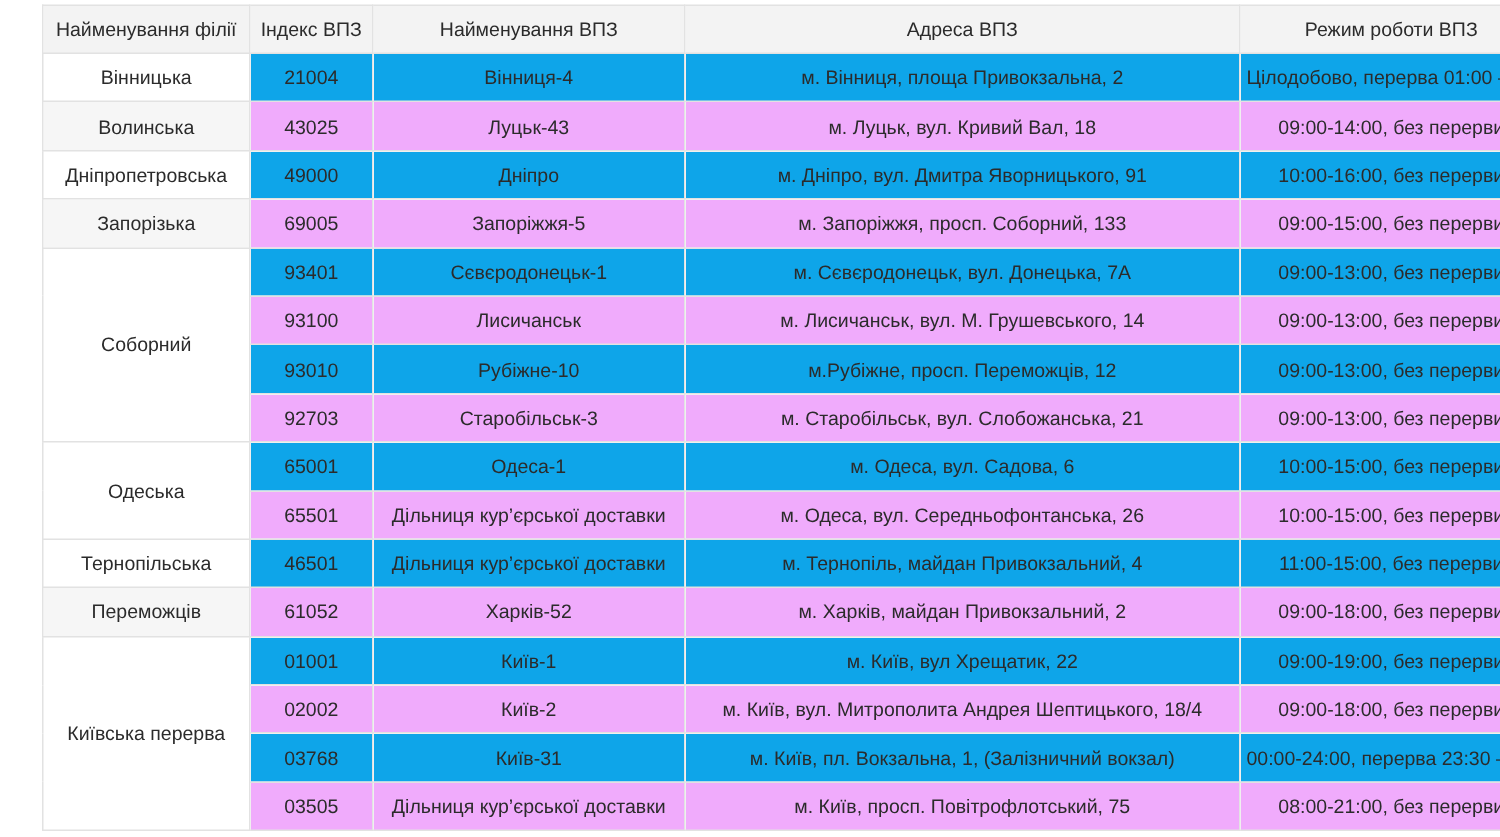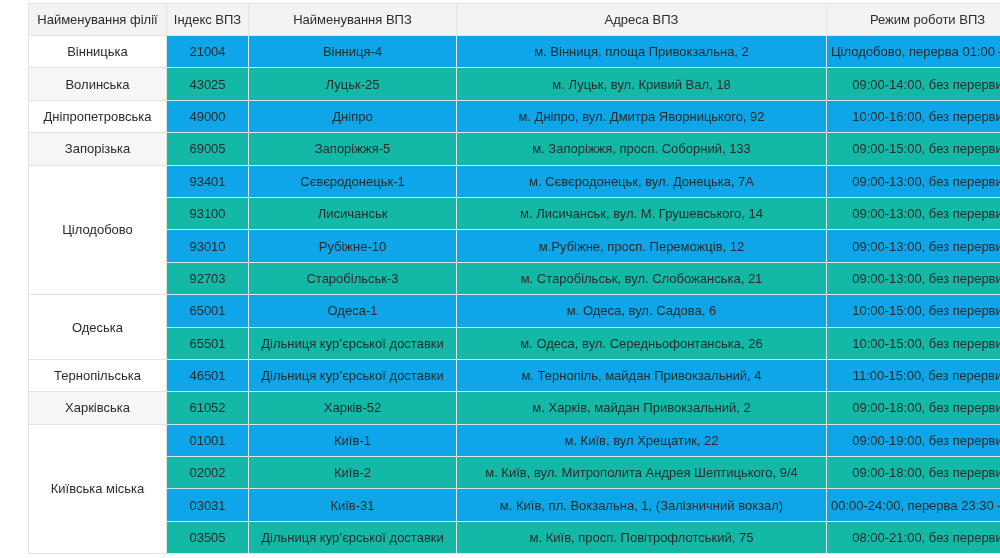--- a/index.html
+++ b/index.html
@@ -28,21 +28,21 @@
       overflow: hidden;
     }
     th {
       height: 31px;
       background: #f3f3f3;
       font-weight: normal;
       color: #2b2b2b;
     }
     td { height: 31.4px; }
     tr.odd td { background: #0ea5e9; }
-    tr.even td { background: #14b8a6; }
+    tr.even td { background: #f0abfc; }
     td.branch.odd { background: #ffffff !important; }
     td.branch.even { background: #f6f6f6 !important; }
   </style>
 </head>
 <body>
 
 <table>
   <colgroup>
     <col class="c1">
       <col class="c2">
@@ -65,43 +65,43 @@
       <td class="branch odd">Вінницька</td>
       <td>21004</td>
       <td>Вінниця-4</td>
       <td>м. Вінниця, площа Привокзальна, 2</td>
       <td>Цілодобово, перерва 01:00 – 03:00</td>
     </tr>
 
     <tr class="even">
       <td class="branch even">Волинська</td>
       <td>43025</td>
-      <td>Луцьк-25</td>
+      <td>Луцьк-43</td>
       <td>м. Луцьк, вул. Кривий Вал, 18</td>
       <td>09:00-14:00, без перерви</td>
     </tr>
 
     <tr class="odd">
       <td class="branch odd">Дніпропетровська</td>
       <td>49000</td>
       <td>Дніпро</td>
-      <td>м. Дніпро, вул. Дмитра Яворницького, 92</td>
+      <td>м. Дніпро, вул. Дмитра Яворницького, 91</td>
       <td>10:00-16:00, без перерви</td>
     </tr>
 
     <tr class="even">
       <td class="branch even">Запорізька</td>
       <td>69005</td>
       <td>Запоріжжя-5</td>
       <td>м. Запоріжжя, просп. Соборний, 133</td>
       <td>09:00-15:00, без перерви</td>
     </tr>
 
     <tr class="odd">
-      <td class="branch odd" rowspan="4">Цілодобово</td>
+      <td class="branch odd" rowspan="4">Соборний</td>
       <td>93401</td>
       <td>Сєвєродонецьк-1</td>
       <td>м. Сєвєродонецьк, вул. Донецька, 7А</td>
       <td>09:00-13:00, без перерви</td>
     </tr>
     <tr class="even">
       <td>93100</td>
       <td>Лисичанськ</td>
       <td>м. Лисичанськ, вул. М. Грушевського, 14</td>
       <td>09:00-13:00, без перерви</td>
@@ -135,42 +135,42 @@
 
     <tr class="odd">
       <td class="branch odd">Тернопільська</td>
       <td>46501</td>
       <td>Дільниця кур’єрської доставки</td>
       <td>м. Тернопіль, майдан Привокзальний, 4</td>
       <td>11:00-15:00, без перерви</td>
     </tr>
 
     <tr class="even">
-      <td class="branch even">Харківська</td>
+      <td class="branch even">Переможців</td>
       <td>61052</td>
       <td>Харків-52</td>
       <td>м. Харків, майдан Привокзальний, 2</td>
       <td>09:00-18:00, без перерви</td>
     </tr>
 
     <tr class="odd">
-      <td class="branch odd" rowspan="4">Київська міська</td>
+      <td class="branch odd" rowspan="4">Київська перерва</td>
       <td>01001</td>
       <td>Київ-1</td>
       <td>м. Київ, вул Хрещатик, 22</td>
       <td>09:00-19:00, без перерви</td>
     </tr>
     <tr class="even">
       <td>02002</td>
       <td>Київ-2</td>
-      <td>м. Київ, вул. Митрополита Андрея Шептицького, 9/4</td>
+      <td>м. Київ, вул. Митрополита Андрея Шептицького, 18/4</td>
       <td>09:00-18:00, без перерви</td>
     </tr>
     <tr class="odd">
-      <td>03031</td>
+      <td>03768</td>
       <td>Київ-31</td>
       <td>м. Київ, пл. Вокзальна, 1, (Залізничний вокзал)</td>
       <td>00:00-24:00, перерва 23:30 – 00:15</td>
     </tr>
     <tr class="even">
       <td>03505</td>
       <td>Дільниця кур’єрської доставки</td>
       <td>м. Київ, просп. Повітрофлотський, 75</td>
       <td>08:00-21:00, без перерви</td>
     </tr>

